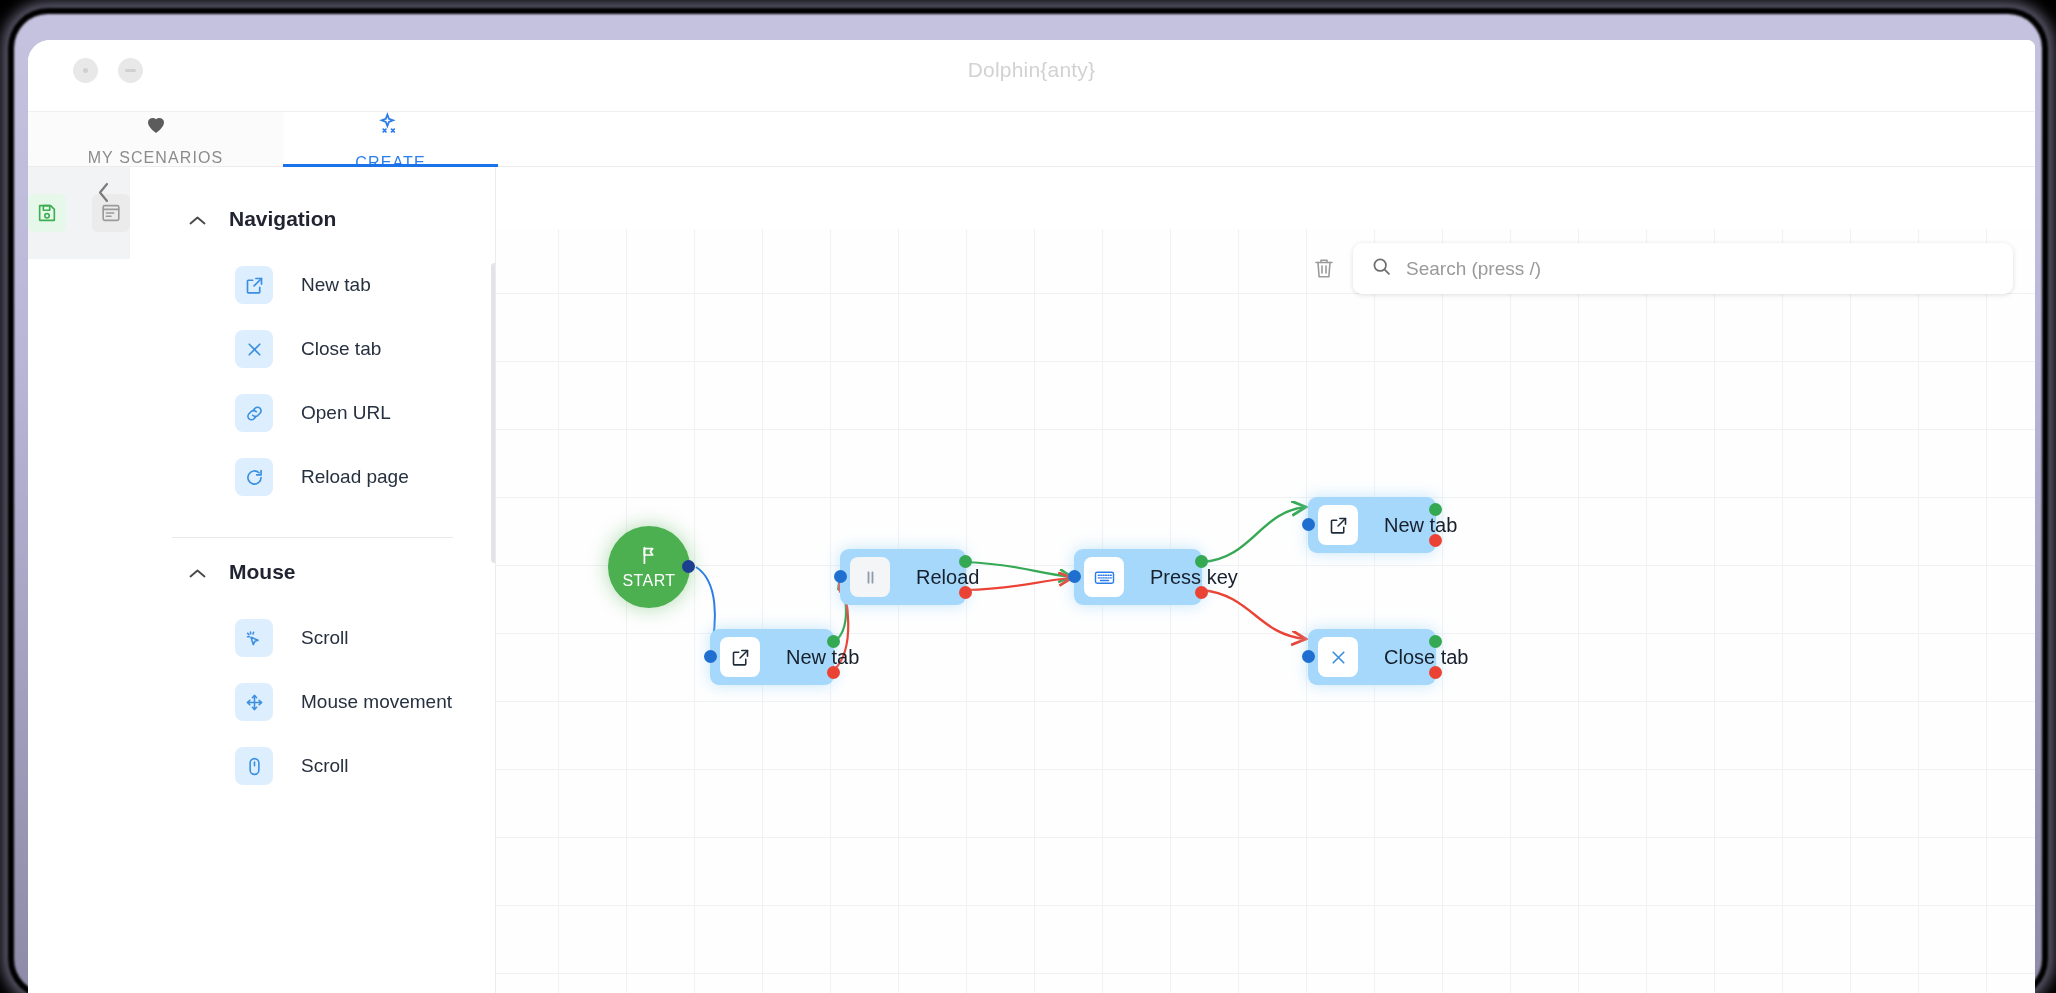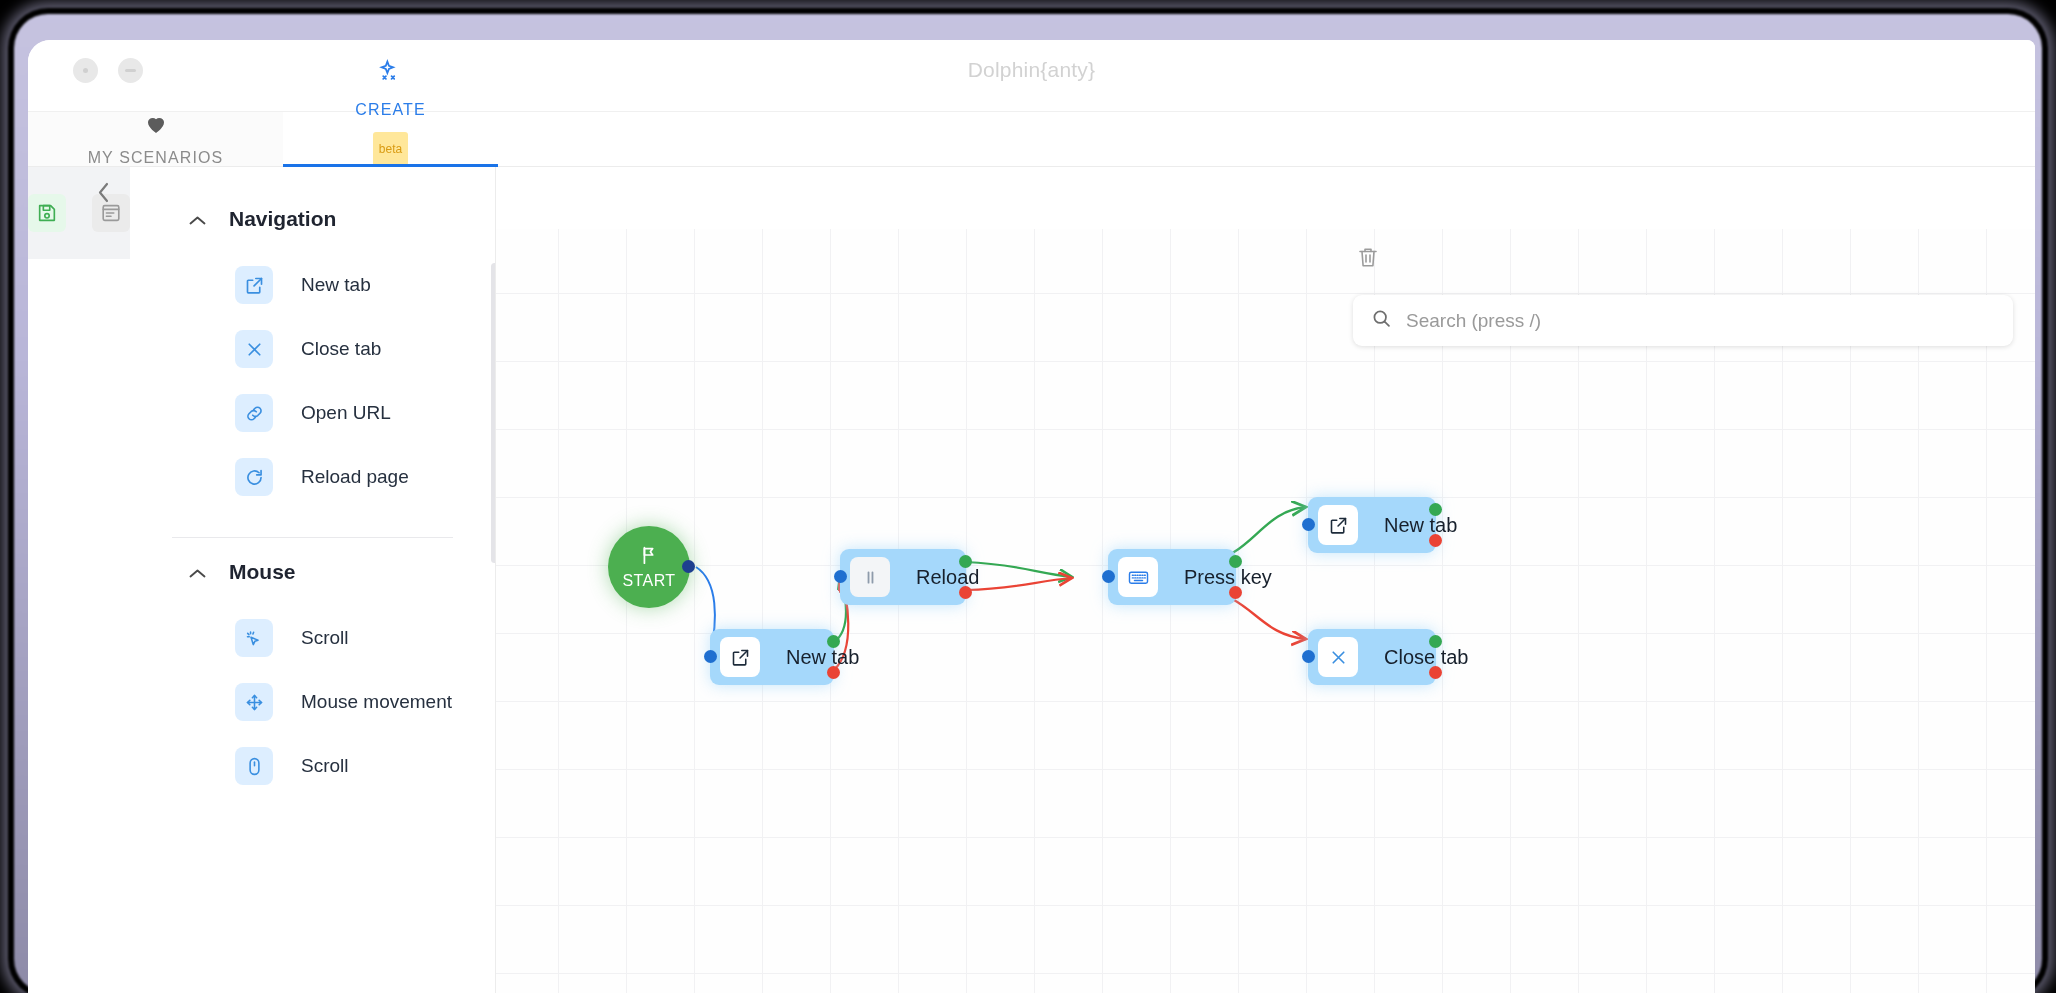--- a/index.html
+++ b/index.html
@@ -75,21 +75,21 @@
     align-items: stretch;
     border-bottom: 1px solid #ececec;
   }
   .tab {
     display: flex; align-items: center; gap: 13px;
     padding: 0 30px;
     cursor: pointer; position: relative;
     font-size: 16px; letter-spacing: 1.1px; flex-direction: column;
   }
   .tab.scenarios { background: #fbfbfb; color: #8b8b8b; font-weight: 400; width:255px; }
-  .tab.create { color: #2b7de9; width: 215px; justify-content: flex-end; }
+  .tab.create { color: #2b7de9; width: 215px; }
   .tab.create::after {
     content:""; position:absolute; left:0; right:0; bottom:-1px; height:3px; background:#1a73e8;
   }
   .heart-ico { width:26px;height:24px; display:block; }
   .badge-beta {
     background:#ffe79a; color:#d99b12; font-size:12px; font-weight:400;
     padding:10px 6px; border-radius:3px; letter-spacing:0; line-height:1.2;
   }
 
   
@@ -159,21 +159,21 @@
       linear-gradient(to right, #f1f1f3 1px, transparent 1px),
       linear-gradient(to bottom, #f1f1f3 1px, transparent 1px);
     background-size: 68px 68px;
     background-position: -6px -4px;
     overflow: hidden;
   }
 
   
   .topright {
     position:absolute; right: 22px; top: 76px;
-    display:flex; gap: 22px; z-index: 40; flex-direction: column;
+    display:flex; align-items:center; gap: 14px; z-index: 40;
   }
   .trash-btn { width:30px;height:30px; cursor:pointer; display:flex;align-items:center;justify-content:center;}
   .search-box {
     width: 660px; height: 51px;
     background:#fff; border-radius: 9px;
     box-shadow: 0 1px 5px rgba(0,0,0,.13);
     display:flex; align-items:center; gap: 14px;
     padding: 0 18px;
   }
   .search-box input {
@@ -478,21 +478,21 @@
               <svg width="19" height="19" viewBox="0 0 24 24" fill="none" stroke="#8e9bab" stroke-width="2.3" stroke-linecap="round">
                 <path d="M9.5 5.5v13M14.5 5.5v13"></path>
               </svg>
             </span>
             <span class="node-label">Reload</span>
             <span class="port in"></span>
             <span class="port ok"></span>
             <span class="port err"></span>
           </div>
 
-          <div class="node" style="left:612px; top:320px; width:128px;">
+          <div class="node" style="left:578px; top:320px; width:128px;">
             <span class="node-ico">
               <svg width="23" height="23" viewBox="0 0 24 24" fill="none" stroke="#2b7de9" stroke-width="1.5" stroke-linecap="round">
                 <rect x="2.6" y="6.5" width="18.8" height="11.5" rx="1.8"></rect>
                 <path d="M5.6 9.6h1M8.1 9.6h1M10.6 9.6h1M13.1 9.6h1M15.6 9.6h1M18.1 9.6h1"></path>
                 <path d="M5.6 12.4h1M8.1 12.4h1M10.6 12.4h1M13.1 12.4h1M15.6 12.4h1M18.1 12.4h1"></path>
                 <path d="M7.8 15.2h8.4"></path>
               </svg>
             </span>
             <span class="node-label">Press key</span>
             <span class="port in"></span>

